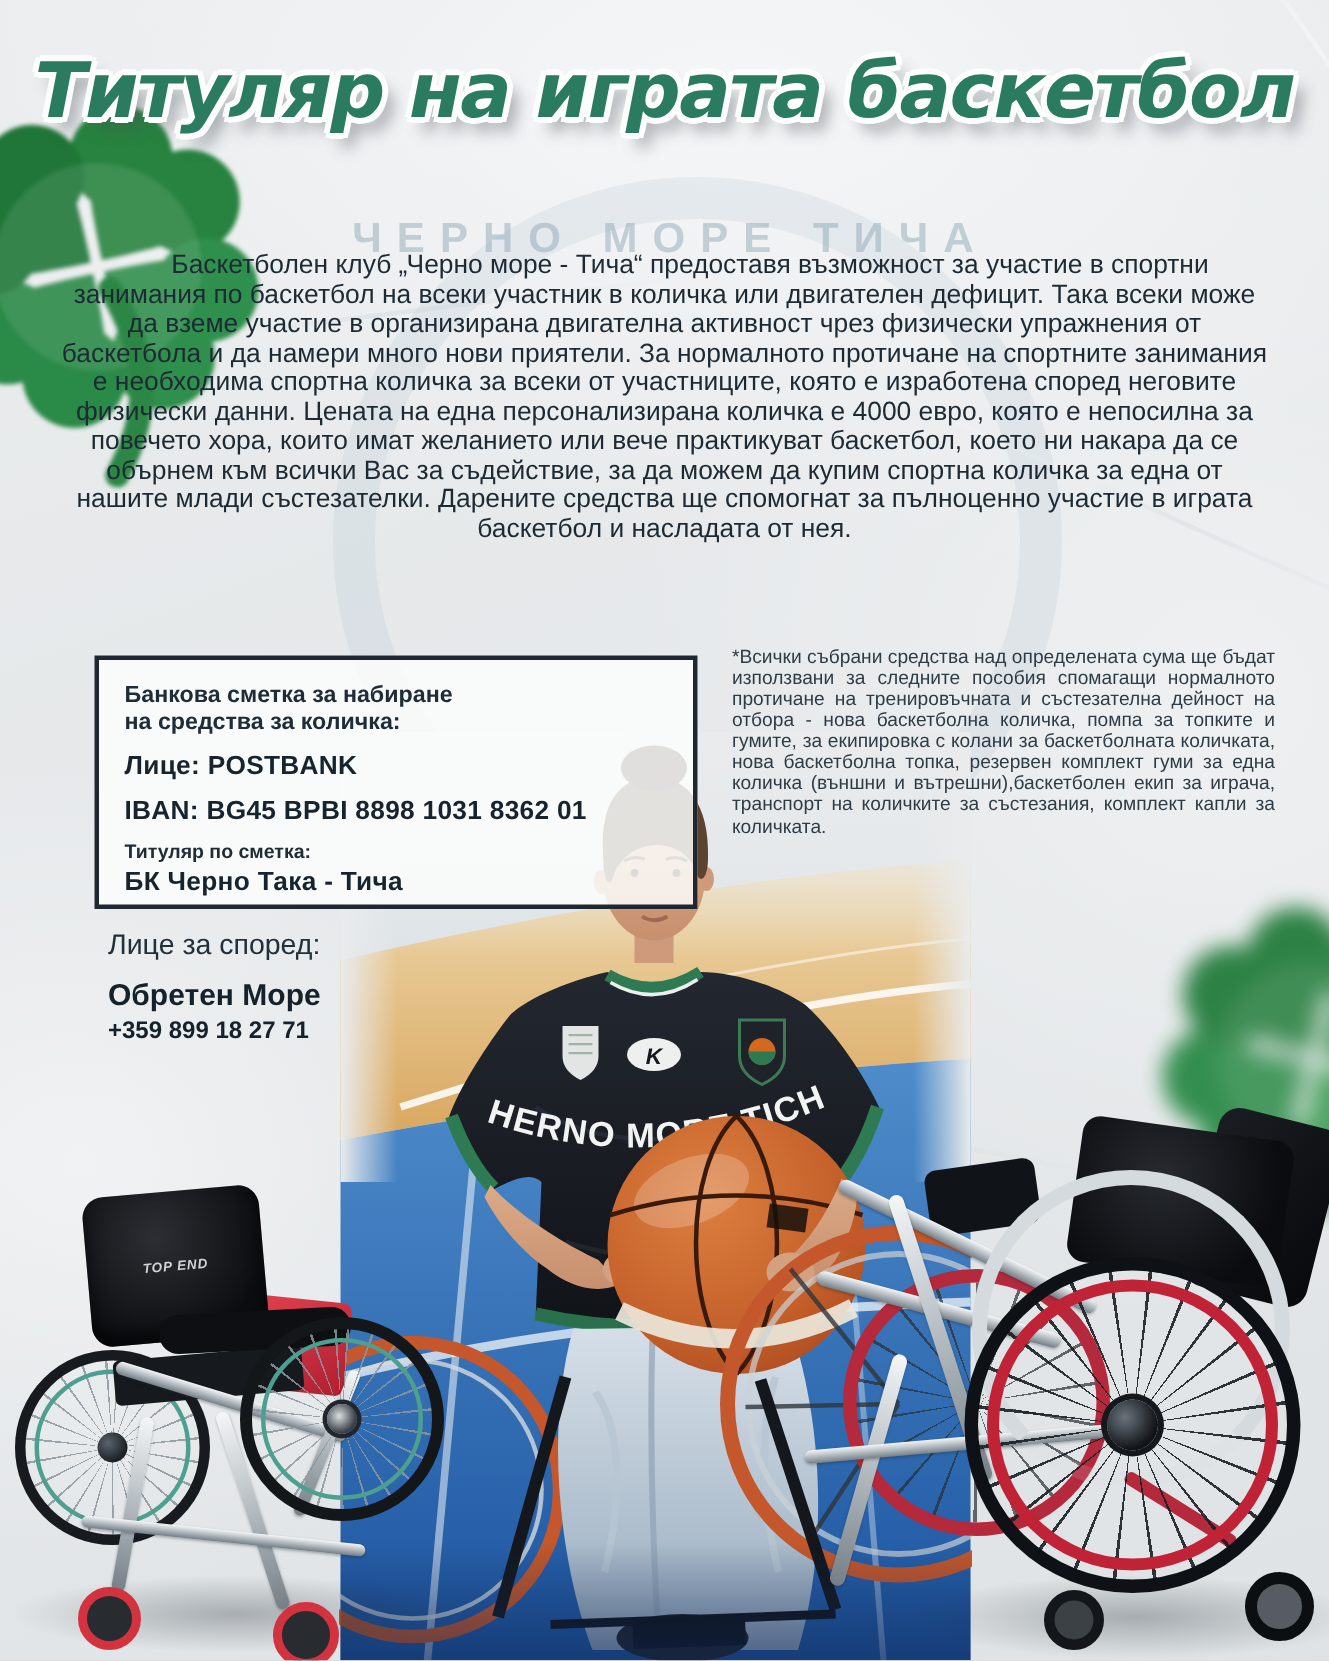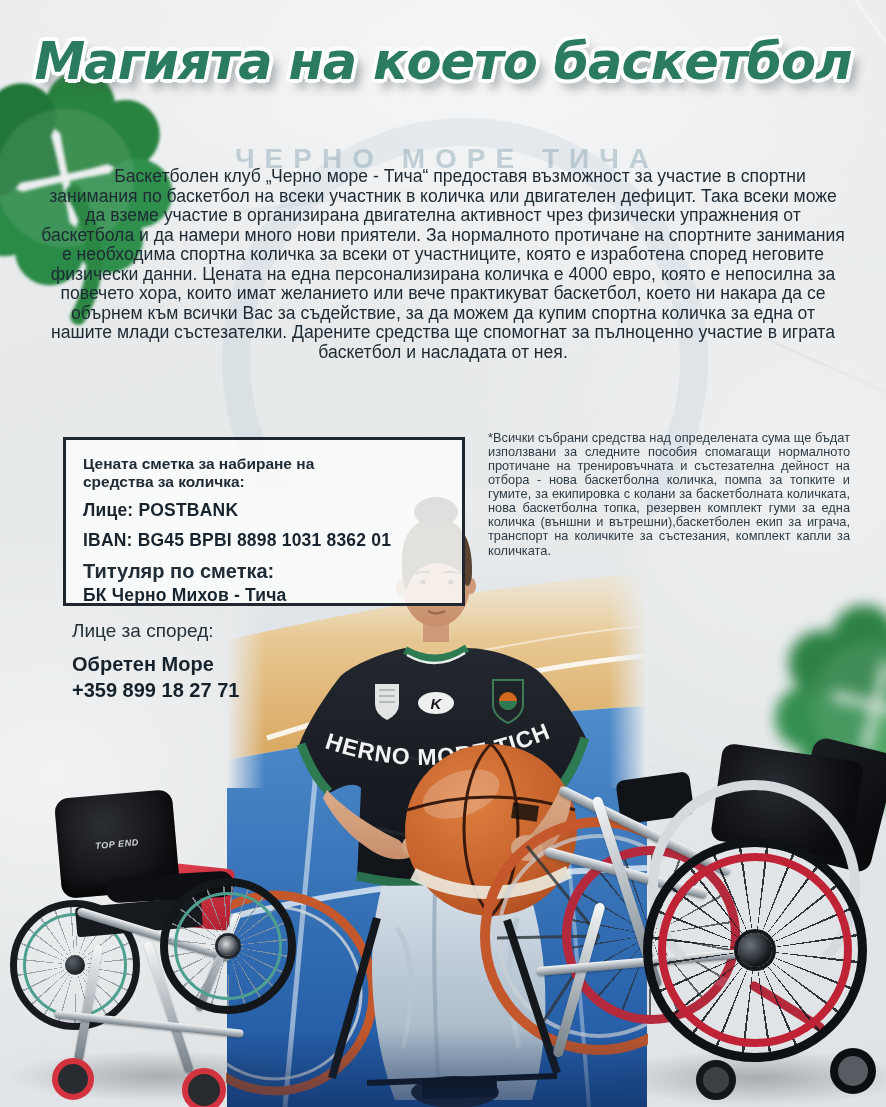--- a/index.html
+++ b/index.html
@@ -44,32 +44,32 @@
   
   .body-text{position:absolute;left:38px;top:167px;width:810px;margin:0;z-index:5;
     font-size:17.6px;line-height:19.5px;text-align:center;text-indent:34px;
     color:#1d2a33;font-weight:500;}
 
   
   .bank-box{position:absolute;left:63px;top:437px;width:362px;height:130px;z-index:5;
     background:rgba(252,253,253,.85);border:3px solid #1f2831;padding:15px 17px 18px;}
   .bank-heading{font-size:15.5px;font-weight:bold;color:#202c36;line-height:1.15;max-width:238px;}
   .bank-line{font-size:17.5px;font-weight:bold;color:#18242d;margin-top:9px;letter-spacing:.2px;}
-  .bank-sub{font-size:20px;font-weight:bold;color:#202c36;margin-top:9px;}
+  .bank-sub{font-size:13px;font-weight:bold;color:#202c36;margin-top:9px;}
   .bank-holder{margin-top:2px;}
 
   
   .note{position:absolute;left:488px;top:431px;width:362px;margin:0;z-index:5;
     font-size:12.8px;line-height:1.1;text-align:justify;color:#2e3c46;font-weight:500;}
 
   
   .contact{position:absolute;left:72px;top:620px;z-index:5;color:#22303a;}
   .c-label{font-size:19px;}
   .c-name{font-size:20px;font-weight:bold;margin-top:11px;color:#16222b;}
-  .c-phone{font-size:20px;font-weight:bold;margin-top:3px;color:#16222b;}
+  .c-phone{font-size:16px;font-weight:bold;margin-top:3px;color:#16222b;}
 
   
   .photo-center{position:absolute;left:226px;top:488px;width:422px;height:619px;z-index:1;}
 
   
   .wc{position:absolute;z-index:3;}
   .wc div{position:absolute;}
   .tube{background:linear-gradient(#f4f6f7,#9aa3aa 70%,#777f86);border-radius:5px;
     box-shadow:0 1px 2px rgba(30,40,50,.35);}
   .wheel{border-radius:50%;box-sizing:border-box;
@@ -376,31 +376,31 @@
     <div class="wcr-redbar"></div>
     <div class="wheel wcr-bigwheel">
         <div class="rim"></div>
         <div class="hub"></div>
       </div>
     <div class="wcr-caster"></div>
     <div class="wcr-caster2"></div>
   </div>
 
   <header class="title">
-    <div class="t1">Магията на което баскетбол</div>
+    <div class="t1">Титуляр на играта баскетбол</div>
   </header>
 
   <p class="body-text">Баскетболен клуб „Черно море - Тича“ предоставя възможност за участие в спортни занимания по баскетбол на всеки участник в количка или двигателен дефицит. Така всеки може да вземе участие в организирана двигателна активност чрез физически упражнения от баскетбола и да намери много нови приятели. За нормалното протичане на спортните занимания е необходима спортна количка за всеки от участниците, която е изработена според неговите физически данни. Цената на една персонализирана количка е 4000 евро, която е непосилна за повечето хора, които имат желанието или вече практикуват баскетбол, което ни накара да се обърнем към всички Вас за съдействие, за да можем да купим спортна количка за една от нашите млади състезателки. Дарените средства ще спомогнат за пълноценно участие в играта баскетбол и насладата от нея.</p>
 
   <section class="bank-box">
-    <div class="bank-heading">Цената сметка за набиране на средства за количка:</div>
+    <div class="bank-heading">Банкова сметка за набиране на средства за количка:</div>
     <div class="bank-line">Лице: POSTBANK</div>
     <div class="bank-line">IBAN: BG45 BPBI 8898 1031 8362 01</div>
     <div class="bank-sub">Титуляр по сметка:</div>
-    <div class="bank-line bank-holder">БК Черно Михов - Тича</div>
+    <div class="bank-line bank-holder">БК Черно Така - Тича</div>
   </section>
 
   <p class="note">*Всички събрани средства над определената сума ще бъдат използвани за следните пособия спомагащи нормалното протичане на тренировъчната и състезателна дейност на отбора - нова баскетболна количка, помпа за топките и гумите, за екипировка с колани за баскетболната количката, нова баскетболна топка, резервен комплект гуми за една количка (външни и вътрешни),баскетболен екип за играча, транспорт на количките за състезания, комплект капли за количката.</p>
 
   <section class="contact">
     <div class="c-label">Лице за според:</div>
     <div class="c-name">Обретен Море</div>
     <div class="c-phone">+359 899 18 27 71</div>
   </section>
 

